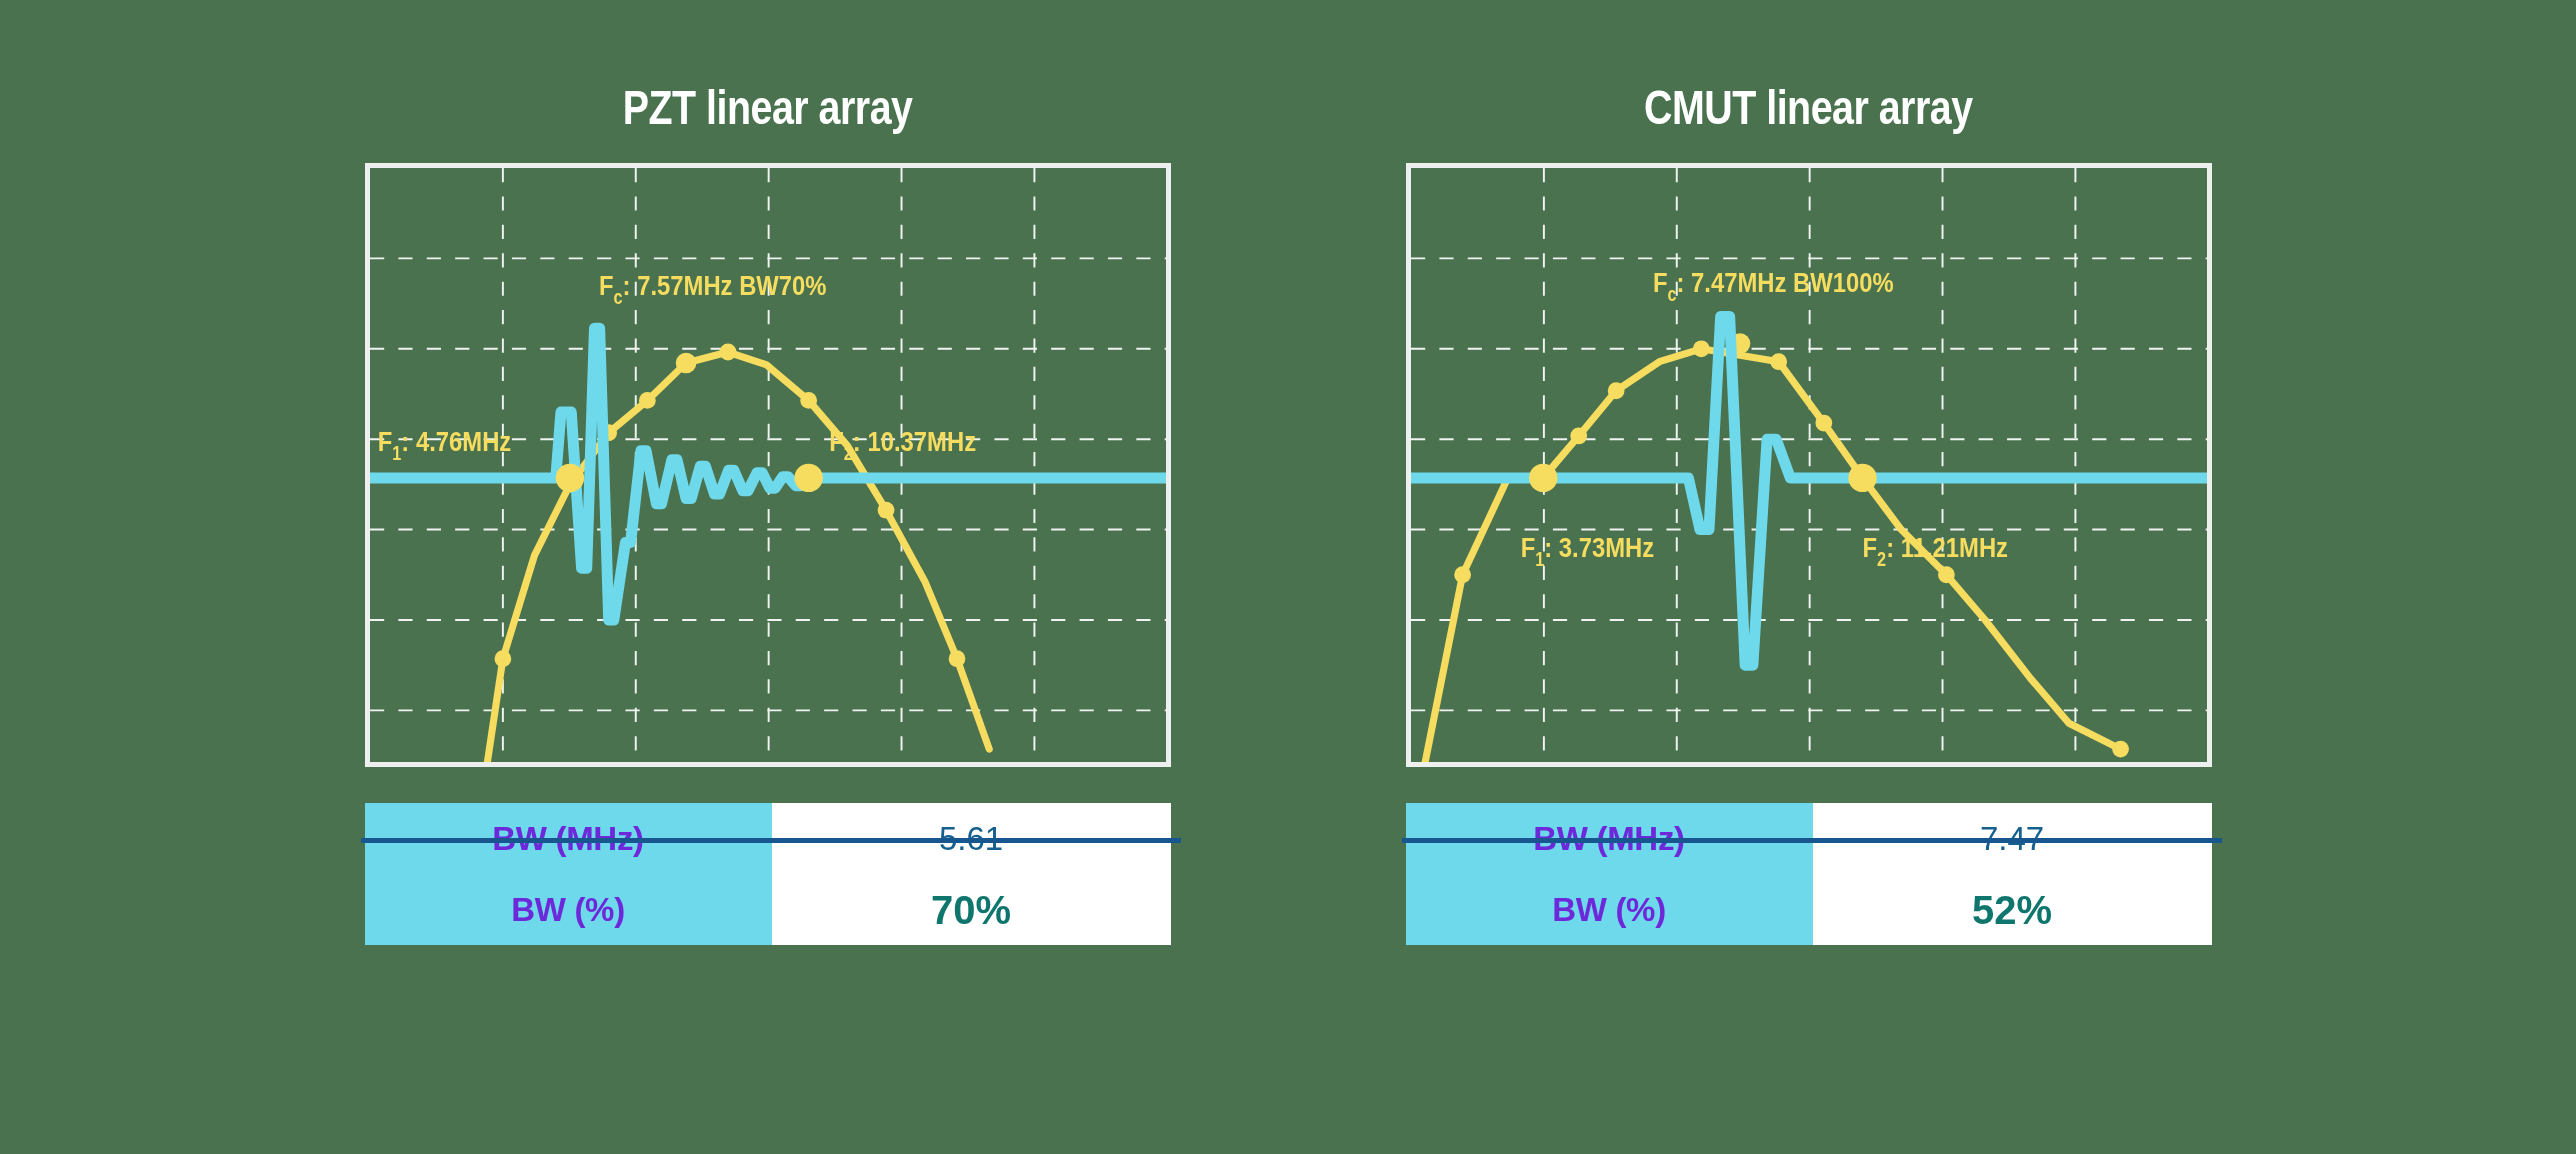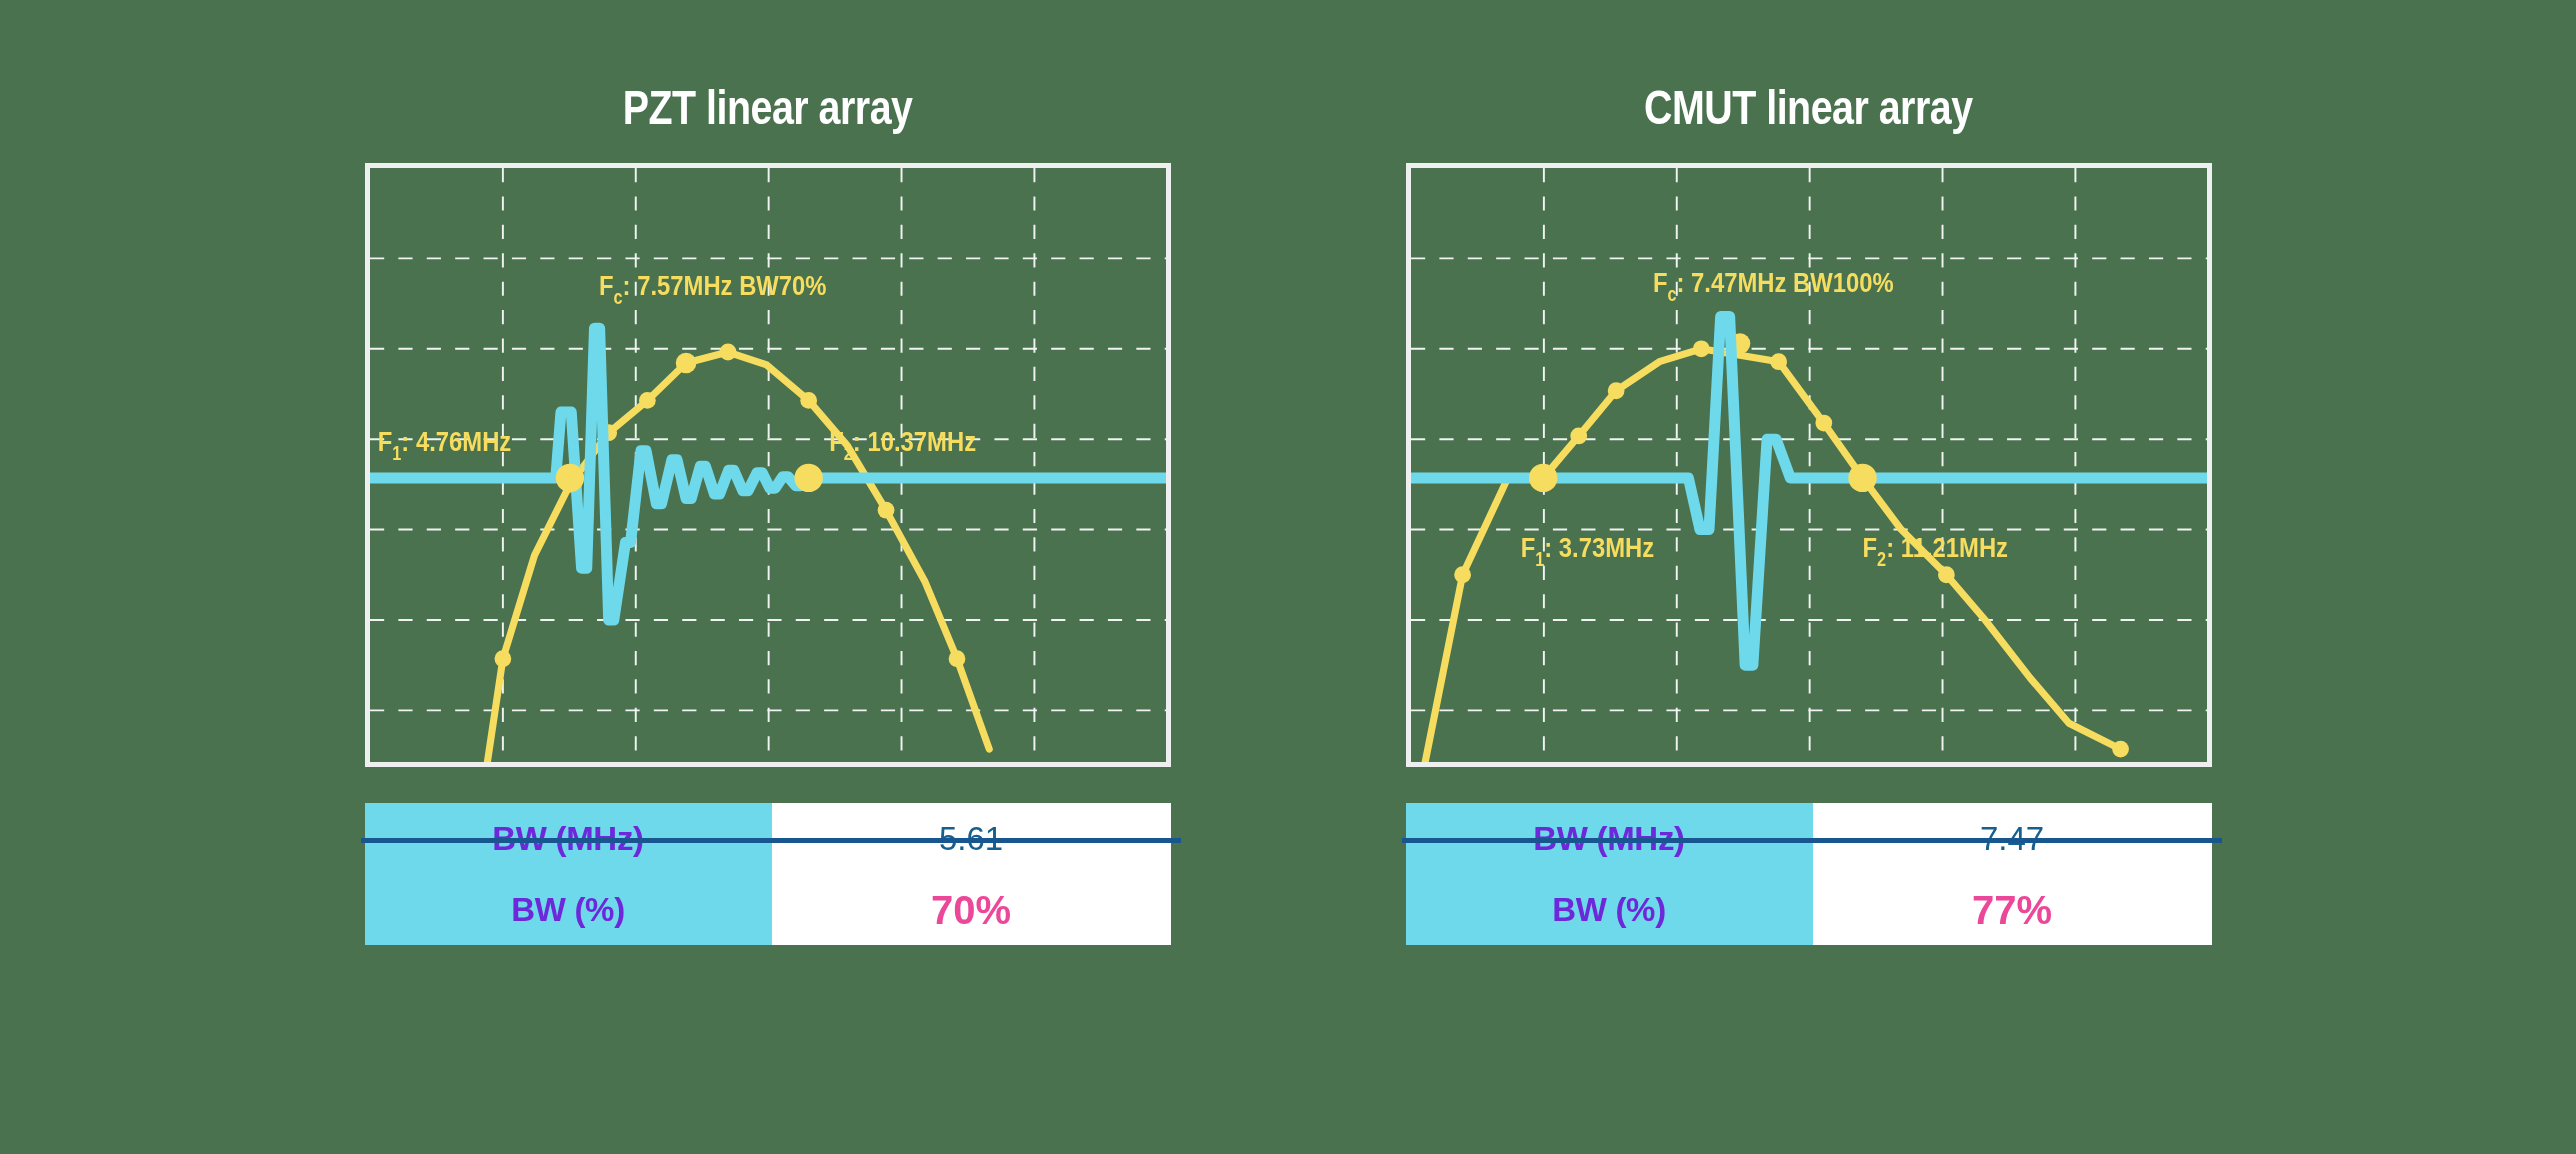--- a/index.html
+++ b/index.html
@@ -70,21 +70,21 @@
     letter-spacing:-0.3px;
   }
   .cell-value{
     background:#ffffff;
     color:#15608f;
     font-size:33px;
     font-weight:500;
     width:49.5%;
   }
   .cell-value.highlight{
-    color:#ec4899;
+    color:#0f766e;
     font-size:40px;
     font-weight:800;
   }
   .row-divider{
     position:absolute;
     left:-3.9px;
     right:-10.3px;
     top:71px;
     height:4.5px;
     background:#17568e;
@@ -258,21 +258,21 @@
 
     <div class="tbl-wrap">
       <table class="bw-table">
         <tbody>
           <tr>
             <td class="cell-label">BW (MHz)</td>
             <td class="cell-value">7.47</td>
           </tr>
           <tr>
             <td class="cell-label">BW (%)</td>
-            <td class="cell-value highlight">77%</td>
+            <td class="cell-value highlight">52%</td>
           </tr>
         </tbody>
       </table>
       <div class="row-divider"></div>
     </div>
   </div>
 
 </div>
 
 

